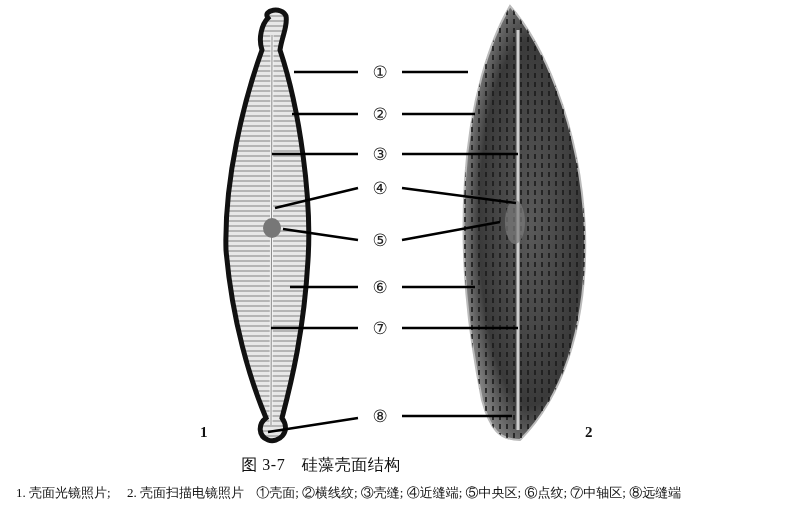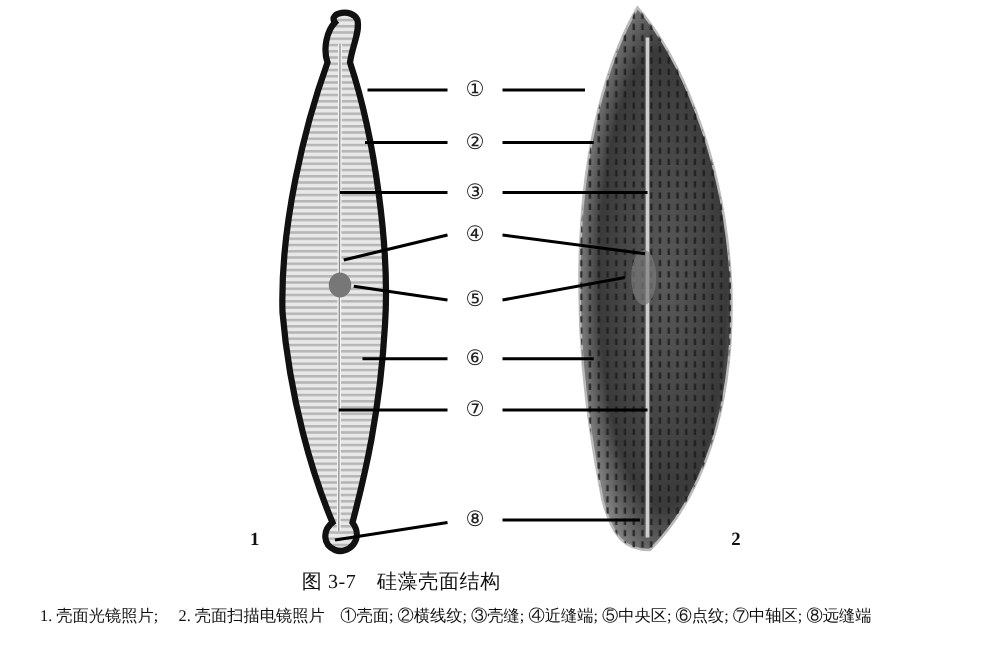--- a/index.html
+++ b/index.html
@@ -2,21 +2,21 @@
 <html><head>
 <meta charset="utf-8">
 <style>
   html,body{margin:0;padding:0;background:#fff;}
   body{width:799px;height:519px;position:relative;overflow:hidden;font-family:"DejaVu Serif","Liberation Serif",serif;color:#111;}
   #figure{position:absolute;left:0;top:0;width:799px;height:519px;}
   .circ{position:absolute;font-size:17px;line-height:20px;width:26px;text-align:center;color:#222;}
   .panel-num{position:absolute;font-size:15px;font-weight:bold;font-family:"Liberation Serif",serif;}
   #fig-title{position:absolute;left:0;width:642px;top:455px;text-align:center;font-size:16px;font-family:"Liberation Serif","DejaVu Serif",serif;letter-spacing:0.5px;}
   #fig-title span{margin:0 6px;}
-  #caption{position:absolute;left:16px;top:484px;font-size:13px;font-family:"Liberation Serif","DejaVu Serif",serif;white-space:nowrap;margin-left:16px;}
+  #caption{position:absolute;left:16px;top:484px;font-size:13px;font-family:"Liberation Serif","DejaVu Serif",serif;white-space:nowrap;}
   #caption span{margin-right:3px;}
 </style>
 </head>
 <body>
 
 <div id="figure">
   <svg width="799" height="519" viewBox="0 0 799 519">
     <defs>
       <radialGradient id="semGrad" cx="55%" cy="50%" r="60%">
         <stop offset="0%" stop-color="#5a5a5a"></stop>

